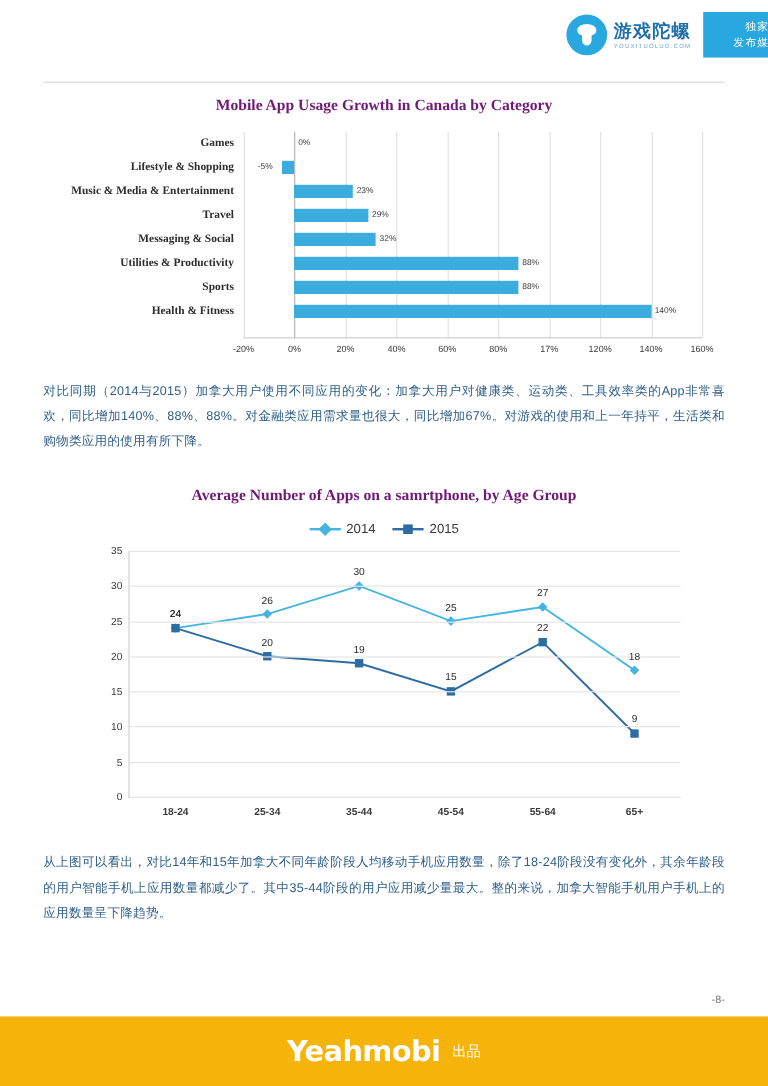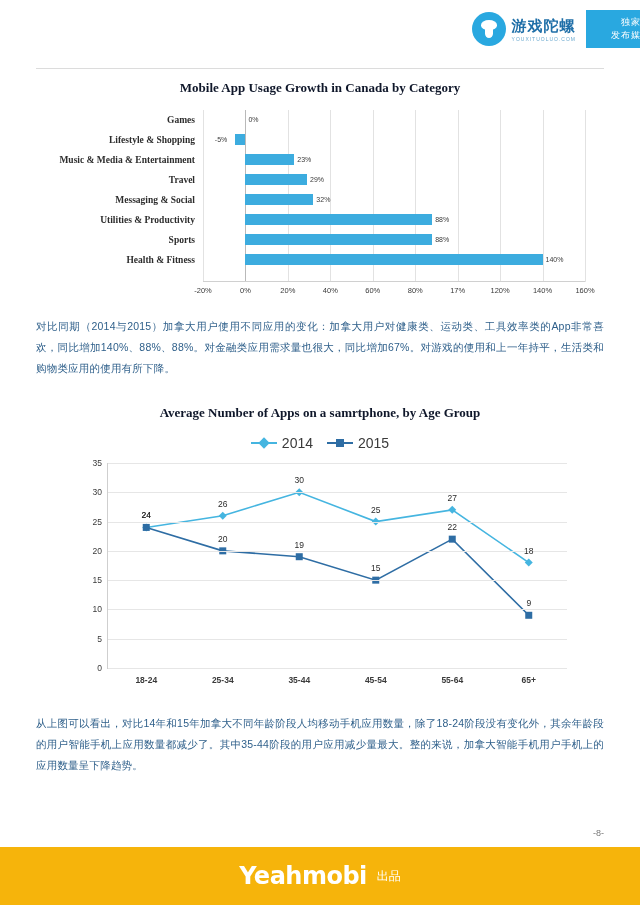--- a/index.html
+++ b/index.html
@@ -68,21 +68,21 @@
   
   .content {
     position: absolute; top: 80px; left: 36px; width: 568px;
   }
 
   
   .chart-title {
     text-align: center;
     font-family: "Liberation Serif", serif;
     font-size: 13px;
-    color: #0f172a;
+    color: #701a75;
     font-weight: bold;
     margin-bottom: 14px;
   }
   .bar-chart {
     position: relative;
     height: 190px;
     margin: 0 auto;
     width: 530px;
   }
   .bar-row {
@@ -151,21 +151,21 @@
     text-align: justify;
     margin: 16px 0 0 0;
     letter-spacing: 0.2px;
   }
 
   
   .line-chart-block { margin-top: 26px; }
   .legend {
     display: flex; justify-content: center; gap: 14px;
     margin: 8px 0 6px 0;
-    font-size: 14px; color: #3a3a3a;
+    font-size: 11px; color: #3a3a3a;
   }
   .legend-item { display: flex; align-items: center; gap: 5px; }
   .legend-swatch {
     width: 26px; height: 2px; position: relative;
   }
   .legend-swatch:after {
     content: ""; position: absolute; left: 9px; top: -3px;
     width: 8px; height: 8px;
   }
   .legend-2014 { background: #45b5e0; }

